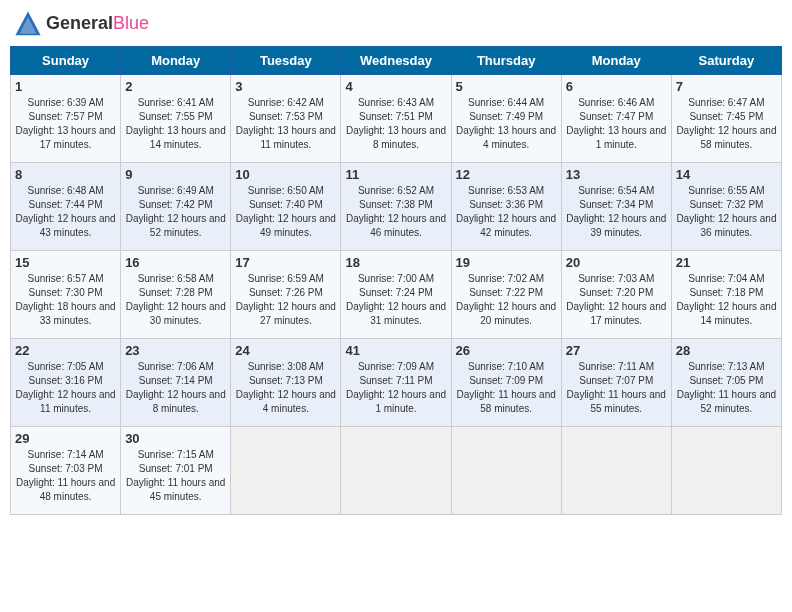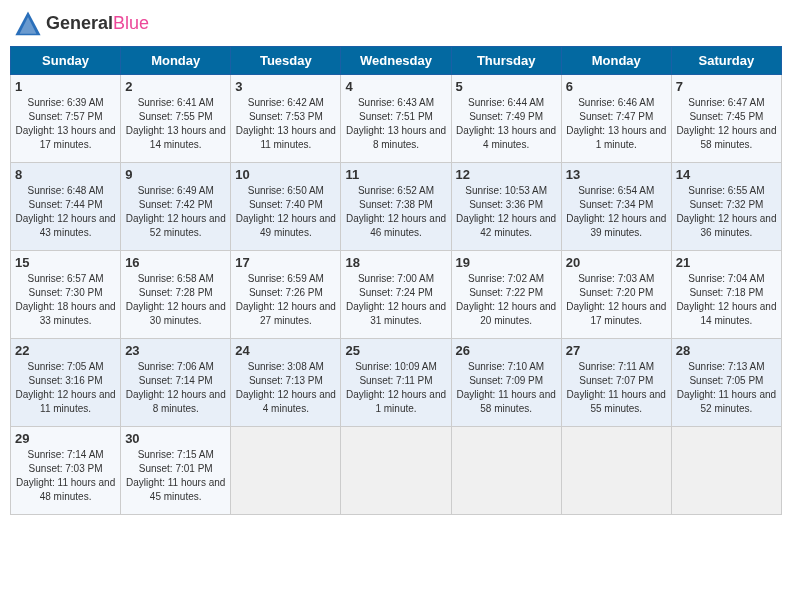--- a/index.html
+++ b/index.html
@@ -217,21 +217,21 @@
         <span class="day-num">11</span>
         <div class="day-info">
           <span>Sunrise: 6:52 AM</span><br>
           <span>Sunset: 7:38 PM</span><br>
           <span>Daylight: 12 hours and 46 minutes.</span>
         </div>
       </td>
         <td>
         <span class="day-num">12</span>
         <div class="day-info">
-          <span>Sunrise: 10:53 AM</span><br>
+          <span>Sunrise: 6:53 AM</span><br>
           <span>Sunset: 3:36 PM</span><br>
           <span>Daylight: 12 hours and 42 minutes.</span>
         </div>
       </td>
         <td>
         <span class="day-num">13</span>
         <div class="day-info">
           <span>Sunrise: 6:54 AM</span><br>
           <span>Sunset: 7:34 PM</span><br>
           <span>Daylight: 12 hours and 39 minutes.</span>
@@ -323,23 +323,23 @@
       </td>
         <td>
         <span class="day-num">24</span>
         <div class="day-info">
           <span>Sunrise: 3:08 AM</span><br>
           <span>Sunset: 7:13 PM</span><br>
           <span>Daylight: 12 hours and 4 minutes.</span>
         </div>
       </td>
         <td>
-        <span class="day-num">25</span>
-        <div class="day-info">
-          <span>Sunrise: 10:09 AM</span><br>
+        <span class="day-num">41</span>
+        <div class="day-info">
+          <span>Sunrise: 7:09 AM</span><br>
           <span>Sunset: 7:11 PM</span><br>
           <span>Daylight: 12 hours and 1 minute.</span>
         </div>
       </td>
         <td>
         <span class="day-num">26</span>
         <div class="day-info">
           <span>Sunrise: 7:10 AM</span><br>
           <span>Sunset: 7:09 PM</span><br>
           <span>Daylight: 11 hours and 58 minutes.</span>

